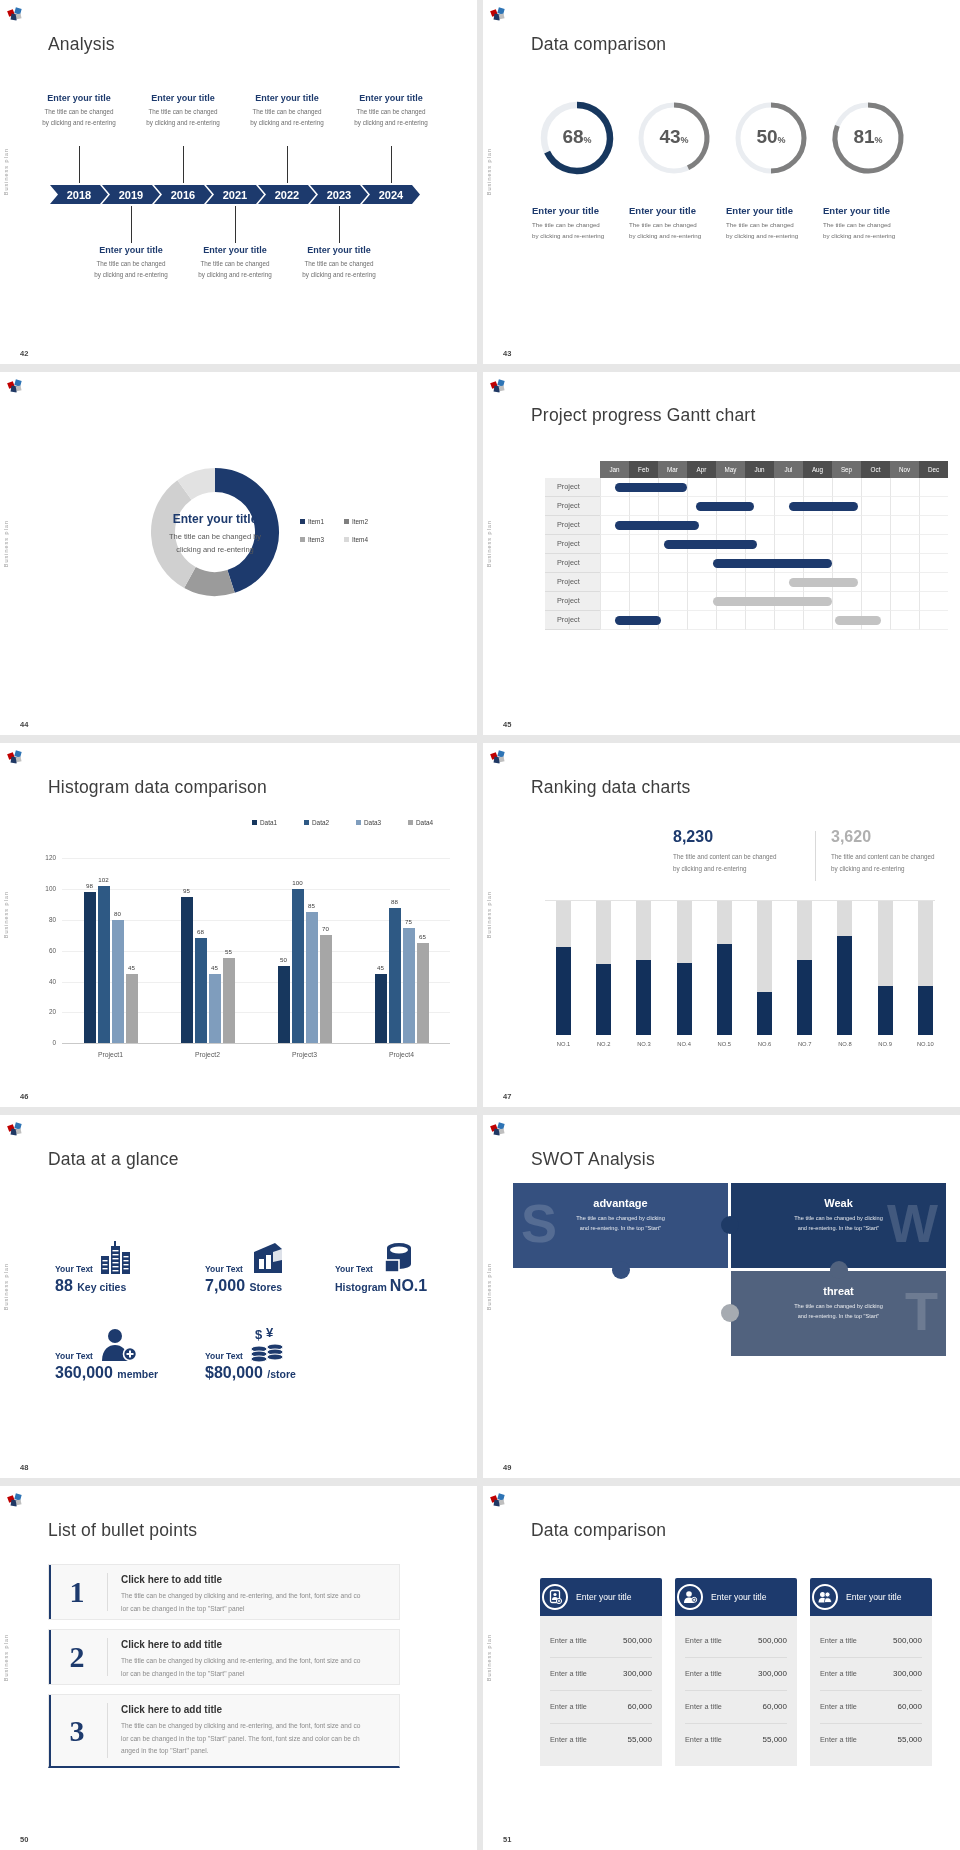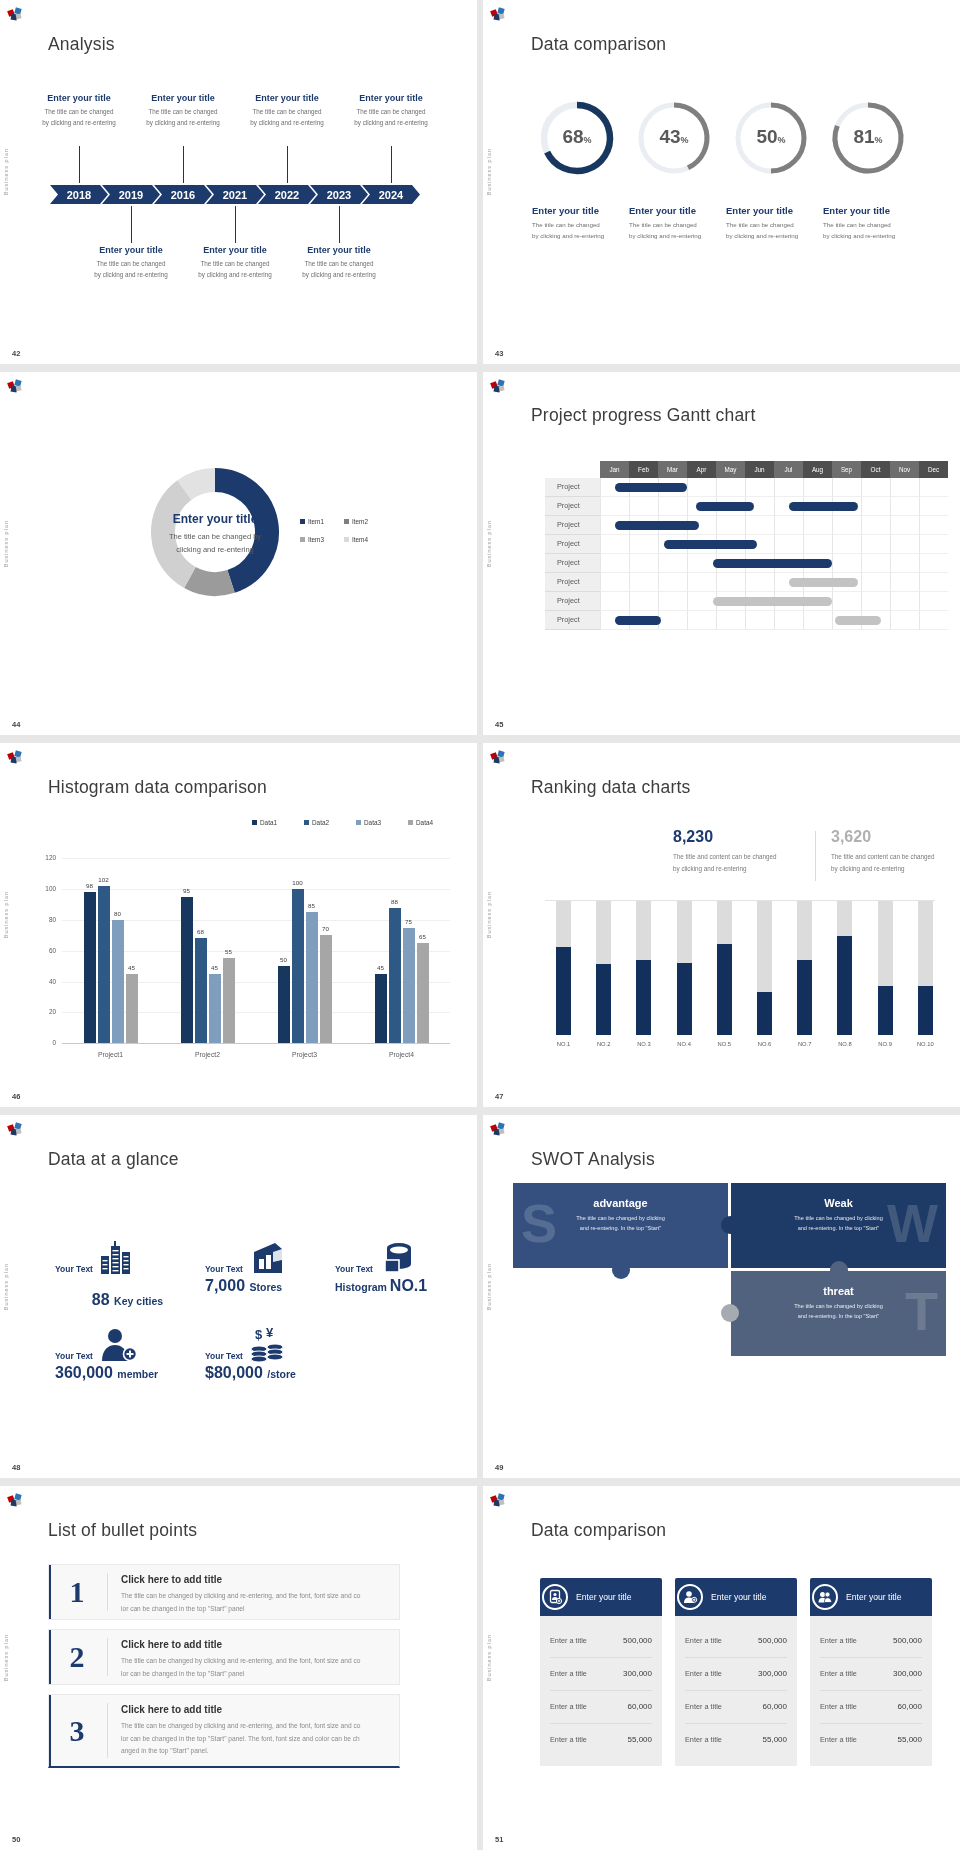--- a/index.html
+++ b/index.html
@@ -1,21 +1,21 @@
 <!DOCTYPE html>
 <html><head>
 <meta charset="utf-8">
 <style>
   html,body{margin:0;padding:0;background:#e7e7e7;}
   body{width:960px;height:1850px;font-family:"Liberation Sans",sans-serif;-webkit-font-smoothing:antialiased;}
   .board{display:grid;grid-template-columns:477px 477px;grid-template-rows:repeat(5,1fr);gap:8px 6px;width:960px;height:1850px;}
   .tile{position:relative;background:#fff;overflow:hidden;}
   .edge-logo{position:absolute;left:7px;top:6px;width:15px;height:15px;}
   .edge-vert{position:absolute;left:3px;top:148px;writing-mode:vertical-rl;transform:rotate(180deg);font-size:5.5px;color:#9a9a9a;letter-spacing:1px;}
-  .edge-num{position:absolute;left:12px;bottom:6px;font-size:7.5px;font-weight:bold;color:#454545;}
+  .edge-num{position:absolute;left:20px;bottom:6px;font-size:7.5px;font-weight:bold;color:#454545;}
   .stitle{position:absolute;left:48px;top:22px;font-size:17.5px;color:#3d3d3d;font-weight:400;letter-spacing:.2px;}
   .abs{position:absolute;}
   
   .chev{position:absolute;height:19px;background:#1d3a6d;color:#fff;font-weight:bold;font-size:11px;display:flex;align-items:center;justify-content:center;clip-path:polygon(0 0,calc(100% - 8px) 0,100% 50%,calc(100% - 8px) 100%,0 100%,8px 50%);}
   .tl-item{position:absolute;width:104px;text-align:center;}
   .tl-item .t{font-size:9px;font-weight:bold;color:#1d3a6d;margin-bottom:3px;}
   .tl-item .b{font-size:6.3px;color:#6e6e6e;line-height:1.8;}
   .tick{position:absolute;width:1px;background:#333;}
   
   .ring-col{position:absolute;width:96px;text-align:left;}
@@ -512,21 +512,21 @@
               <rect x="13.5" y="18" width="6" height="1.4" fill="#fff"></rect>
               <rect x="13.5" y="22" width="6" height="1.4" fill="#fff"></rect>
               <rect x="13.5" y="26" width="6" height="1.4" fill="#fff"></rect>
               <rect x="13.5" y="30" width="6" height="1.4" fill="#fff"></rect>
               <rect x="24.5" y="16" width="5" height="1.4" fill="#fff"></rect>
               <rect x="24.5" y="20" width="5" height="1.4" fill="#fff"></rect>
               <rect x="24.5" y="24" width="5" height="1.4" fill="#fff"></rect>
               <rect x="24.5" y="28" width="5" height="1.4" fill="#fff"></rect>
             </svg>
           </div>
-          <div style="margin-top: 15px; text-align: center;"><span class="big">88</span> <span class="sm">Key cities</span></div>
+          <div style="margin-top: 1px;"><span class="big">88</span> <span class="sm">Key cities</span></div>
         </div>
         <div class="stat" style="left: 205px; top: 125px; width: 145px;">
           <div class="row1">
             <div class="yt">Your Text</div>
             <svg width="42" height="36" viewBox="0 0 40 36" style="flex: 0 0 auto;">
               <path d="M5 12 L26 3 L33 9 L33 33 L5 33 Z" fill="#1d3a6d"></path>
               <rect x="10" y="19" width="5" height="10" fill="#fff"></rect>
               <rect x="17" y="15" width="5" height="14" fill="#fff"></rect>
               <path d="M24 12 L33 9 L33 20 L24 22 Z" fill="#fff" opacity="0.85"></path>
             </svg>

